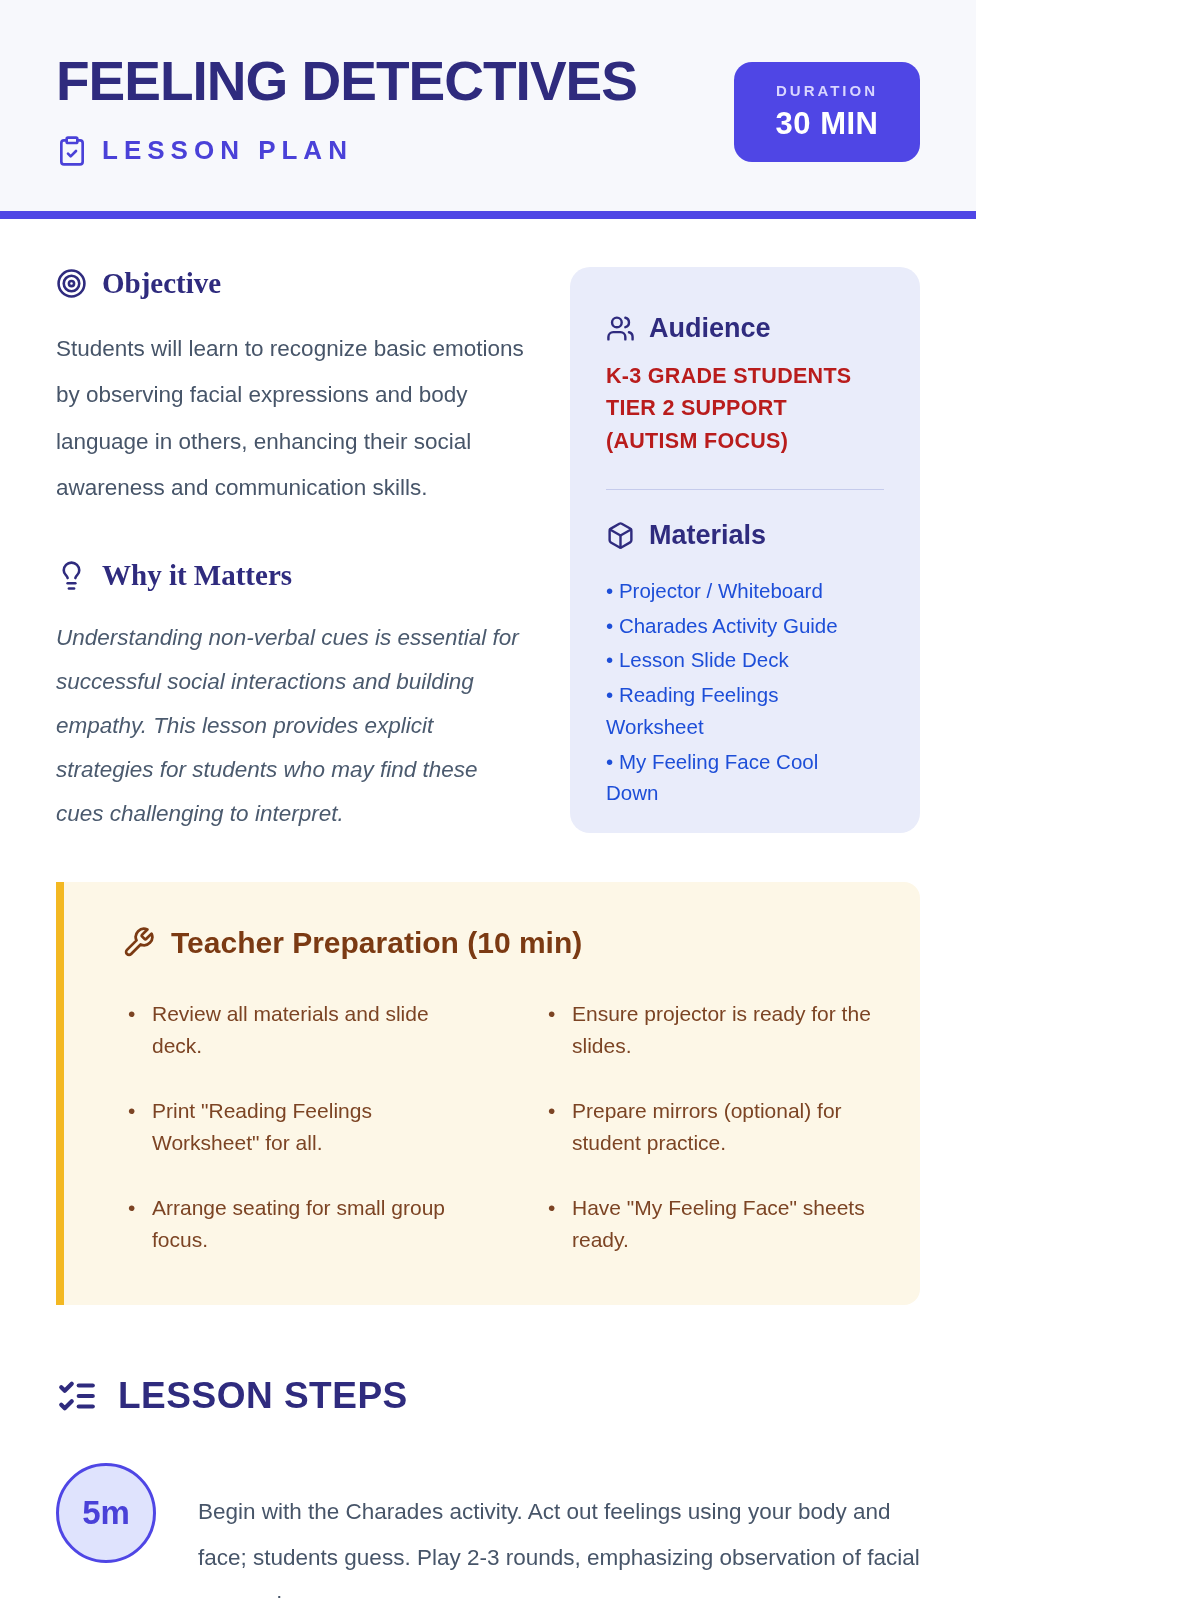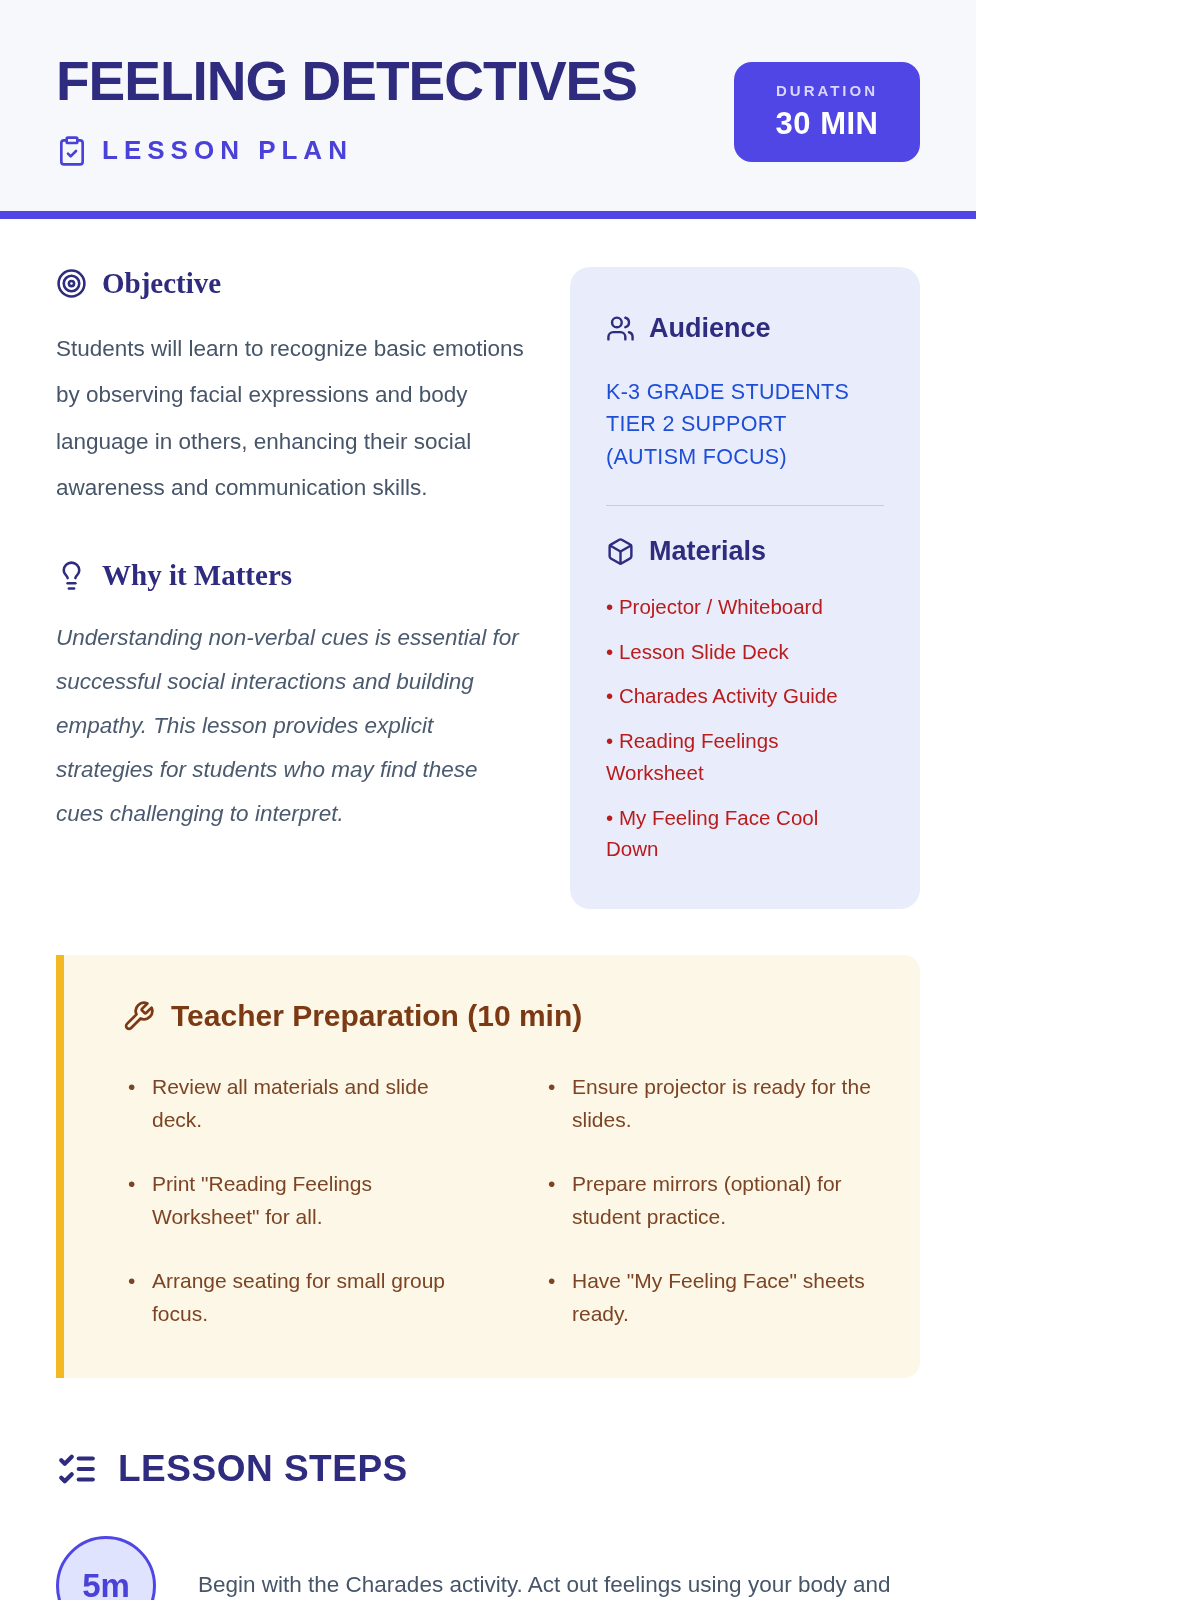--- a/index.html
+++ b/index.html
@@ -38,32 +38,32 @@
   .section-heading svg { width:31px; height:31px; flex:none; }
   .section-heading .h-text { font-size:29px; font-weight:800; }
 
   .body-para { margin-top:26px; font-size:22.5px; line-height:2.06; color:#475569; }
   .why-section { margin-top:48px; }
   .why-para { margin-top:24px; font-size:22.5px; line-height:1.95; font-style:italic; color:#4b5a6e; }
 
   
   .side-card {
     width:350px; flex:none; background:#e9ecfa; border-radius:20px;
-    padding:46px 36px 44px; align-self:flex-start;
+    padding:46px 36px 24px; align-self:flex-start;
   }
   .card-heading { display:flex; align-items:center; gap:14px; color:#2f2b7e; }
   .card-heading svg { width:29px; height:29px; flex:none; }
   .card-heading .h-text { font-size:27px; font-weight:800; }
   .audience-text {
-    margin-top:32px; color:#1d4ed8; font-size:21.5px; font-weight:400;
+    margin-top:16px; color:#b91c1c; font-size:21.5px; font-weight:700;
     line-height:1.5; white-space:pre-line; letter-spacing:0.3px;
   }
   .card-divider { border:none; border-top:1px solid #c5cbec; margin:32px 0 30px; }
   .materials-list { margin-top:24px; padding-right:16px; }
-  .materials-list .mat-item { font-size:20.5px; color:#b91c1c; line-height:1.55; margin-top:13px; }
+  .materials-list .mat-item { font-size:20.5px; color:#1d4ed8; line-height:1.55; margin-top:3px; }
   .materials-list .mat-item::before { content:"\2022  "; }
 
   
   .prep-box {
     margin-top:46px; background:#fdf7e7; border-left:8px solid #f3b822;
     border-radius:0 16px 16px 0; padding:44px 48px 48px 58px;
   }
   .prep-heading { display:flex; align-items:center; gap:16px; color:#7b3a13; }
   .prep-heading svg { width:33px; height:33px; flex:none; }
   .prep-heading .h-text { font-size:30px; font-weight:800; }
@@ -174,22 +174,22 @@
             <svg viewBox="0 0 24 24" fill="none" stroke="currentColor" stroke-width="2" stroke-linecap="round" stroke-linejoin="round" style="display:block;width:29px;height:29px;">
               <path d="M21 8a2 2 0 0 0-1-1.73l-7-4a2 2 0 0 0-2 0l-7 4A2 2 0 0 0 3 8v8a2 2 0 0 0 1 1.73l7 4a2 2 0 0 0 2 0l7-4A2 2 0 0 0 21 16Z"></path>
               <path d="m3.3 7 8.7 5 8.7-5"></path>
                 <path d="M12 22V12"></path>
             </svg>
           </span>
           <span class="h-text">Materials</span>
         </div>
         <div class="materials-list">
           <div class="mat-item">Projector / Whiteboard</div>
+          <div class="mat-item">Charades Activity Guide</div>
           <div class="mat-item">Lesson Slide Deck</div>
-          <div class="mat-item">Charades Activity Guide</div>
           <div class="mat-item">Reading Feelings Worksheet</div>
           <div class="mat-item">My Feeling Face Cool Down</div>
         </div>
       </div>
     </div>
 
     <div class="prep-box">
       <div class="prep-heading">
         <span>
           <svg viewBox="0 0 24 24" fill="none" stroke="currentColor" stroke-width="2" stroke-linecap="round" stroke-linejoin="round" style="display:block;width:33px;height:33px;">

